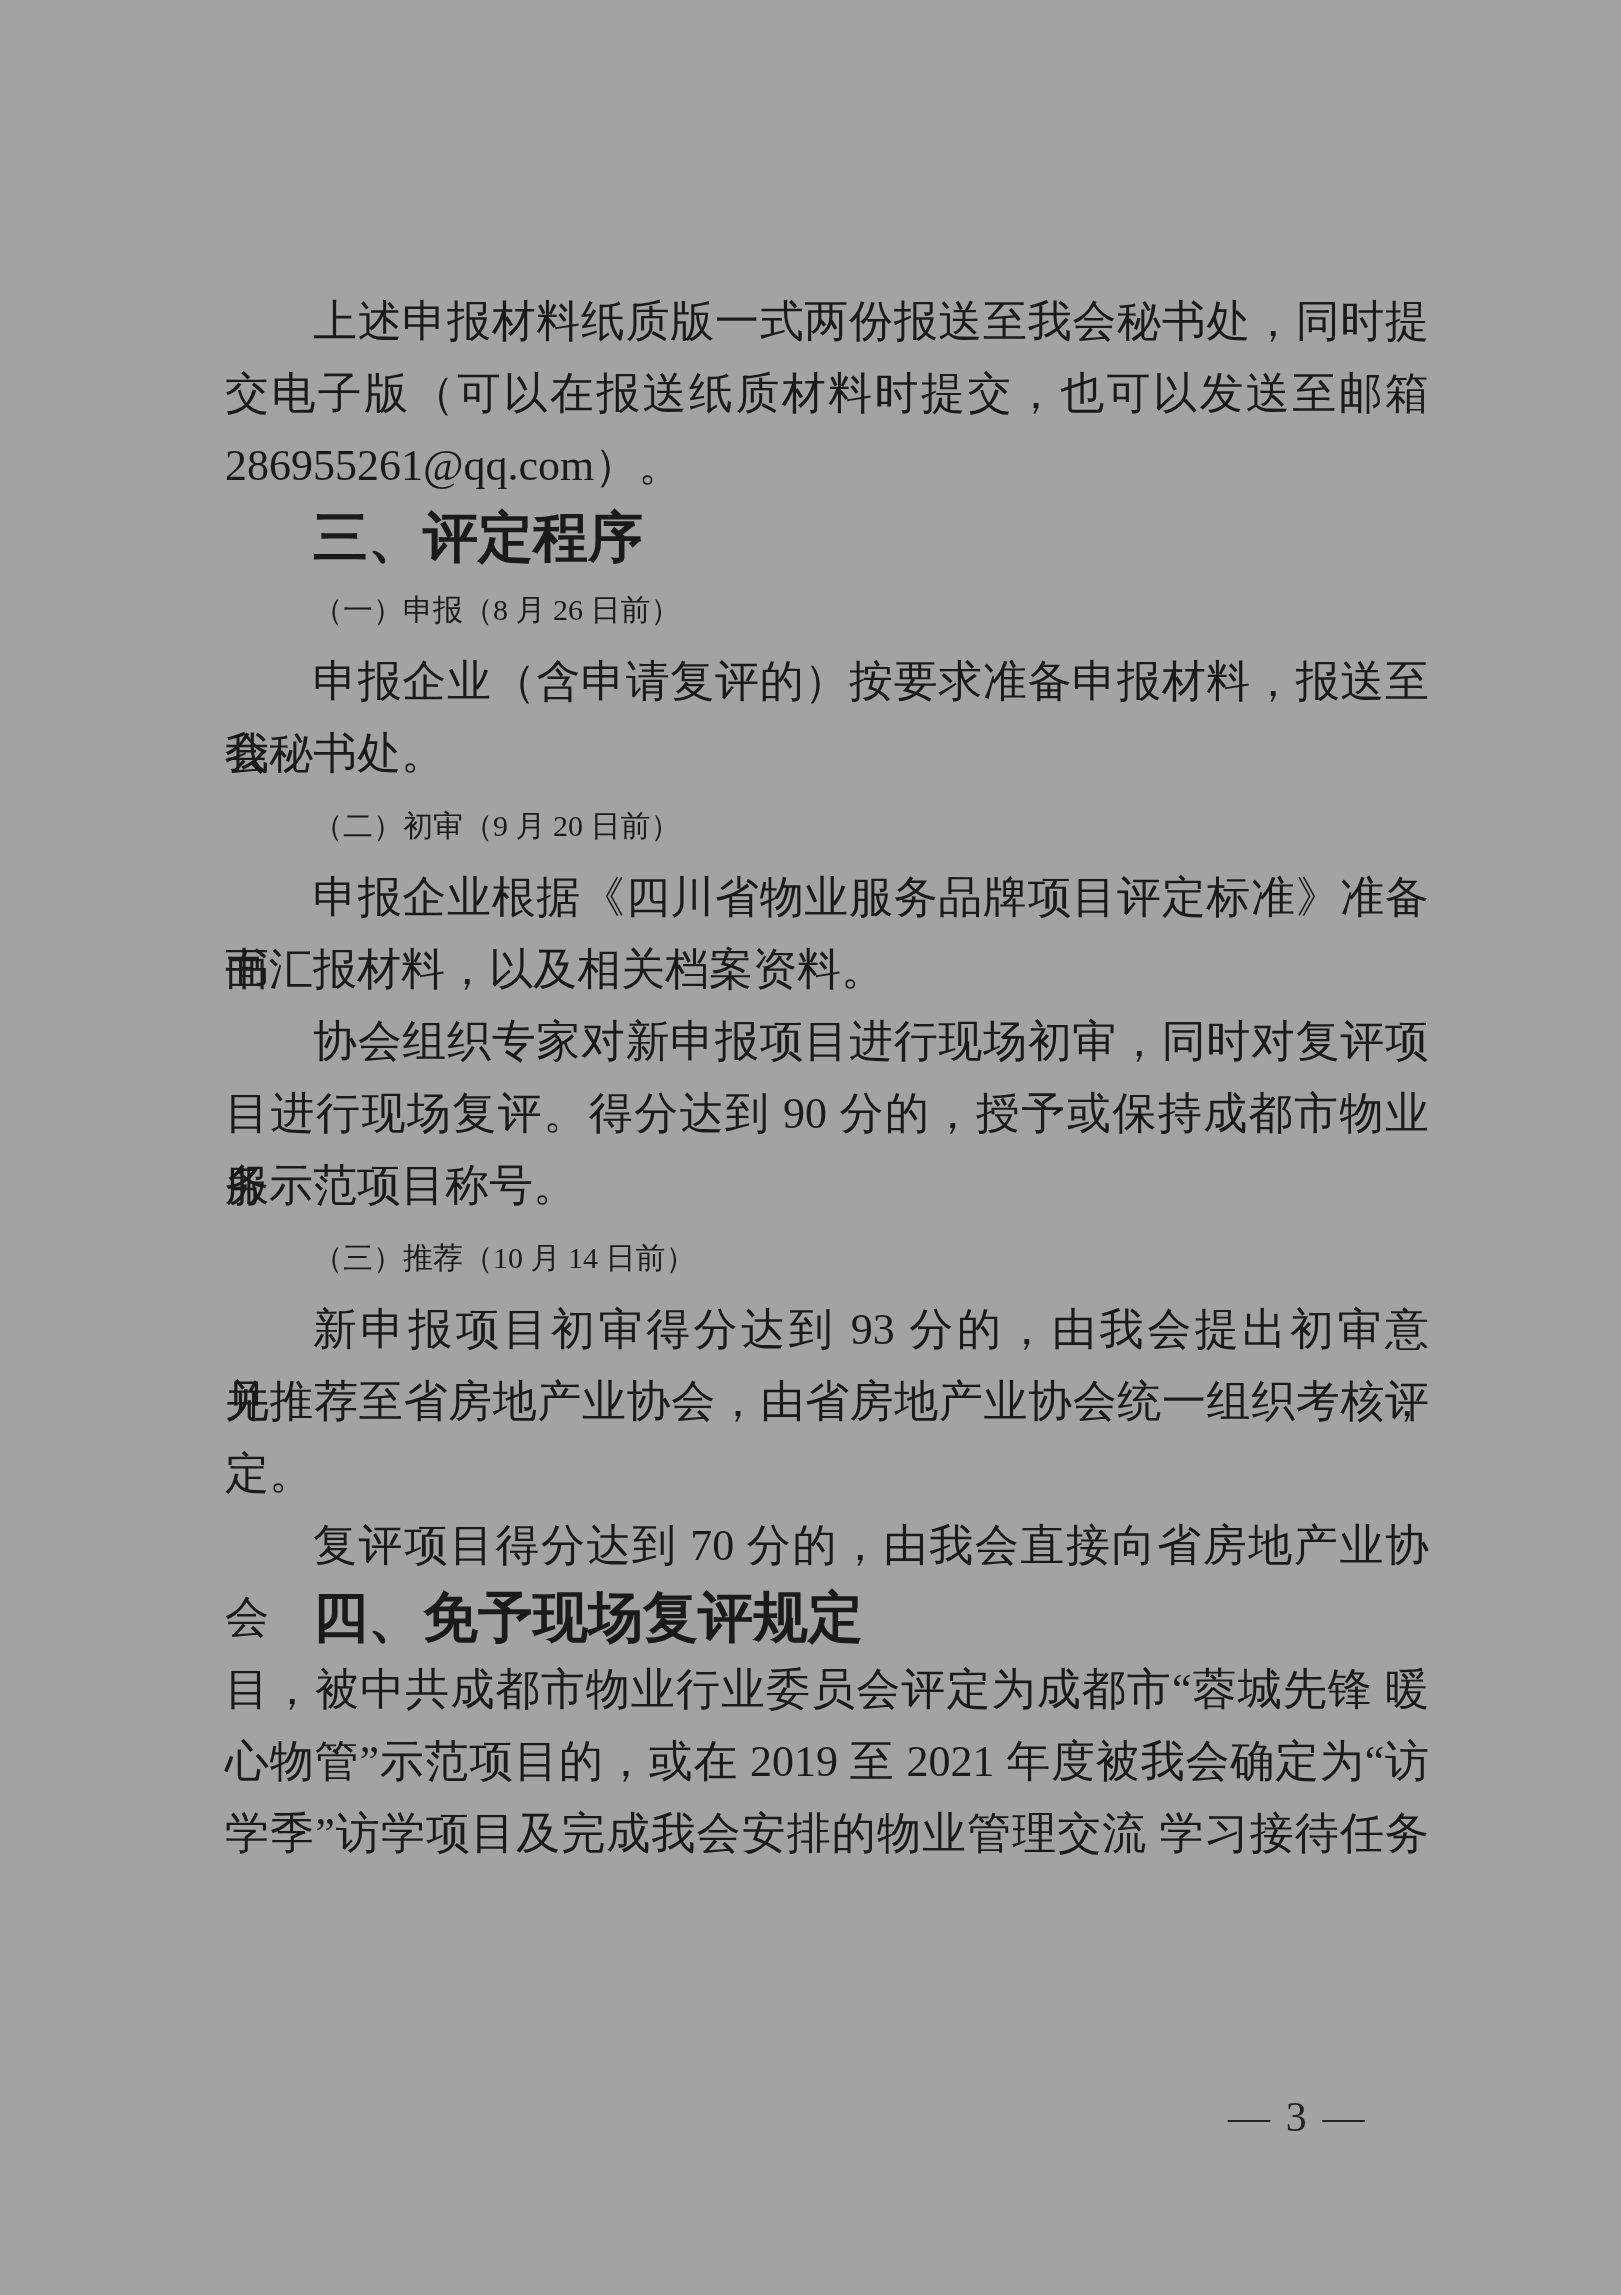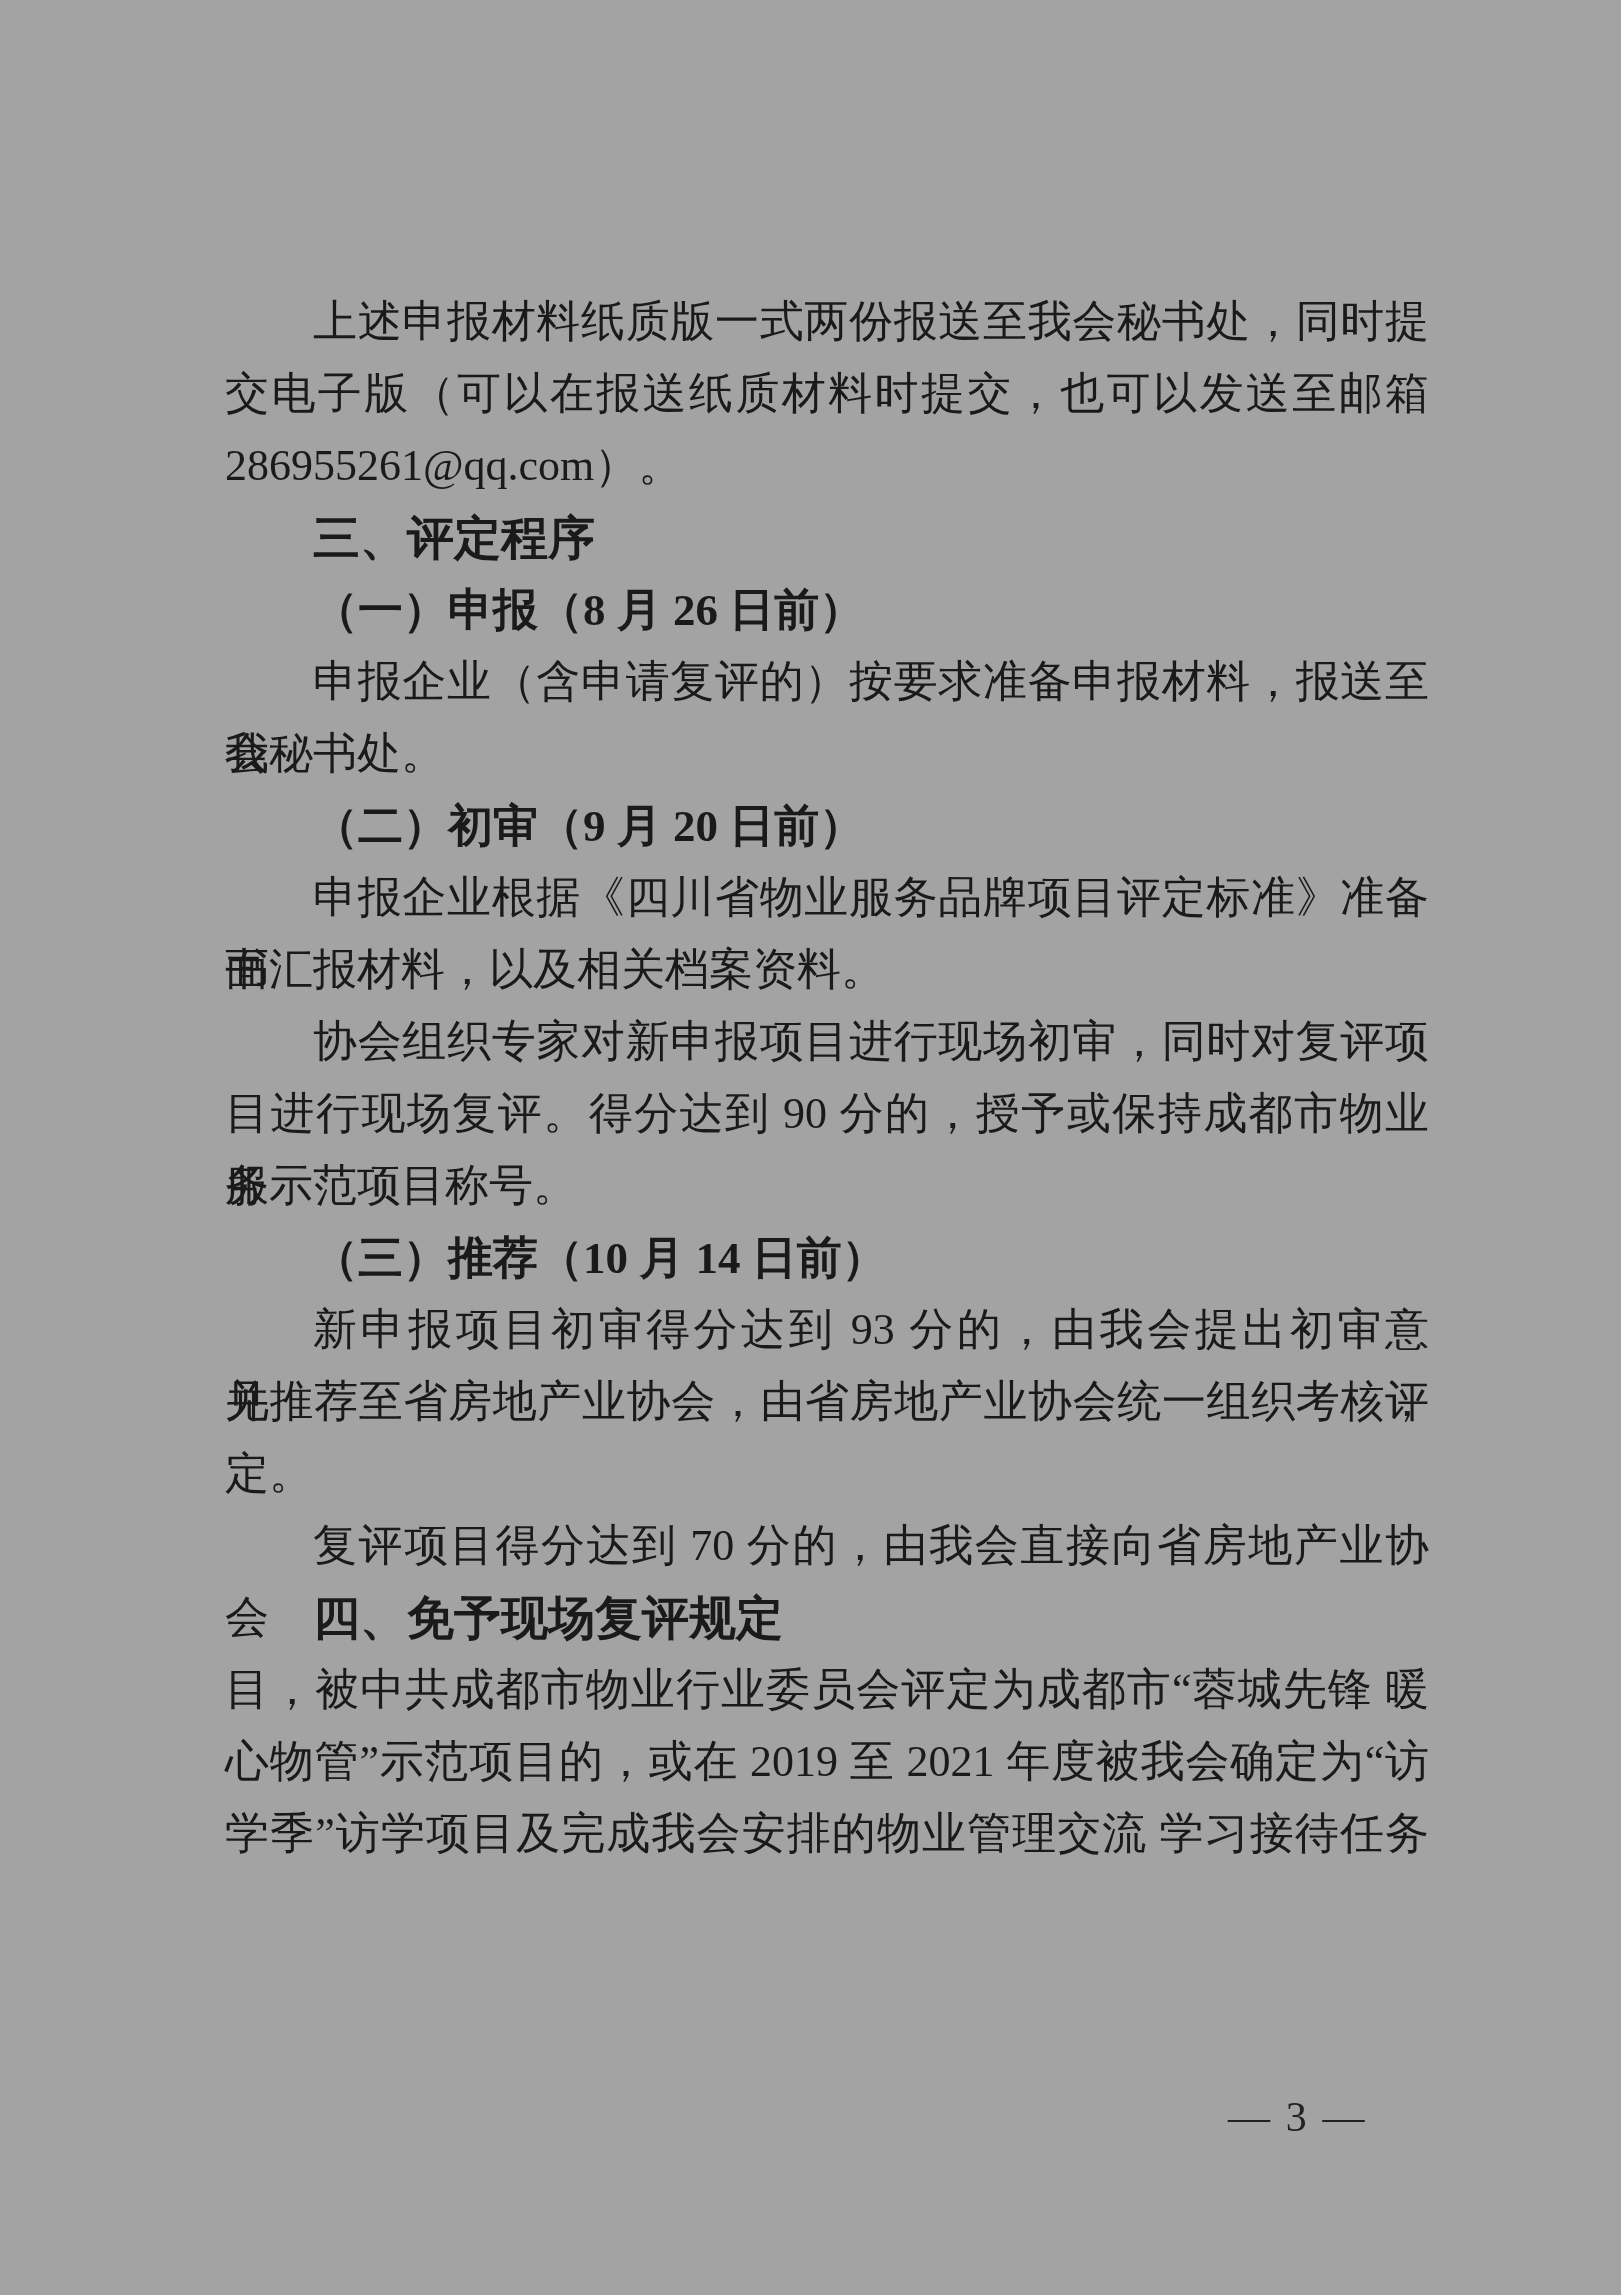--- a/index.html
+++ b/index.html
@@ -35,27 +35,27 @@
     color: #1a1a1a;
   }
   .line.indent {
     text-indent: 88px;
   }
   .line.justify {
     text-align: justify;
     text-align-last: justify;
   }
   .line.heading {
-    font-family: Liberation Sans, sans-serif;
+    font-family: Liberation Serif, serif;
     font-weight: 700;
-    font-size: 47px;
+    font-size: 55px;
   }
   .line.subheading {
-    font-weight: 700;
-    font-size: 45px;
+    font-weight: 400;
+    font-size: 30px;
   }
   .page-number {
     position: absolute;
     left: 1228px;
     top: 2092px;
     font-size: 42px;
     line-height: 51px;
     letter-spacing: 2.6px;
     color: #222222;
     font-family: "Liberation Serif", "DejaVu Serif", serif;

